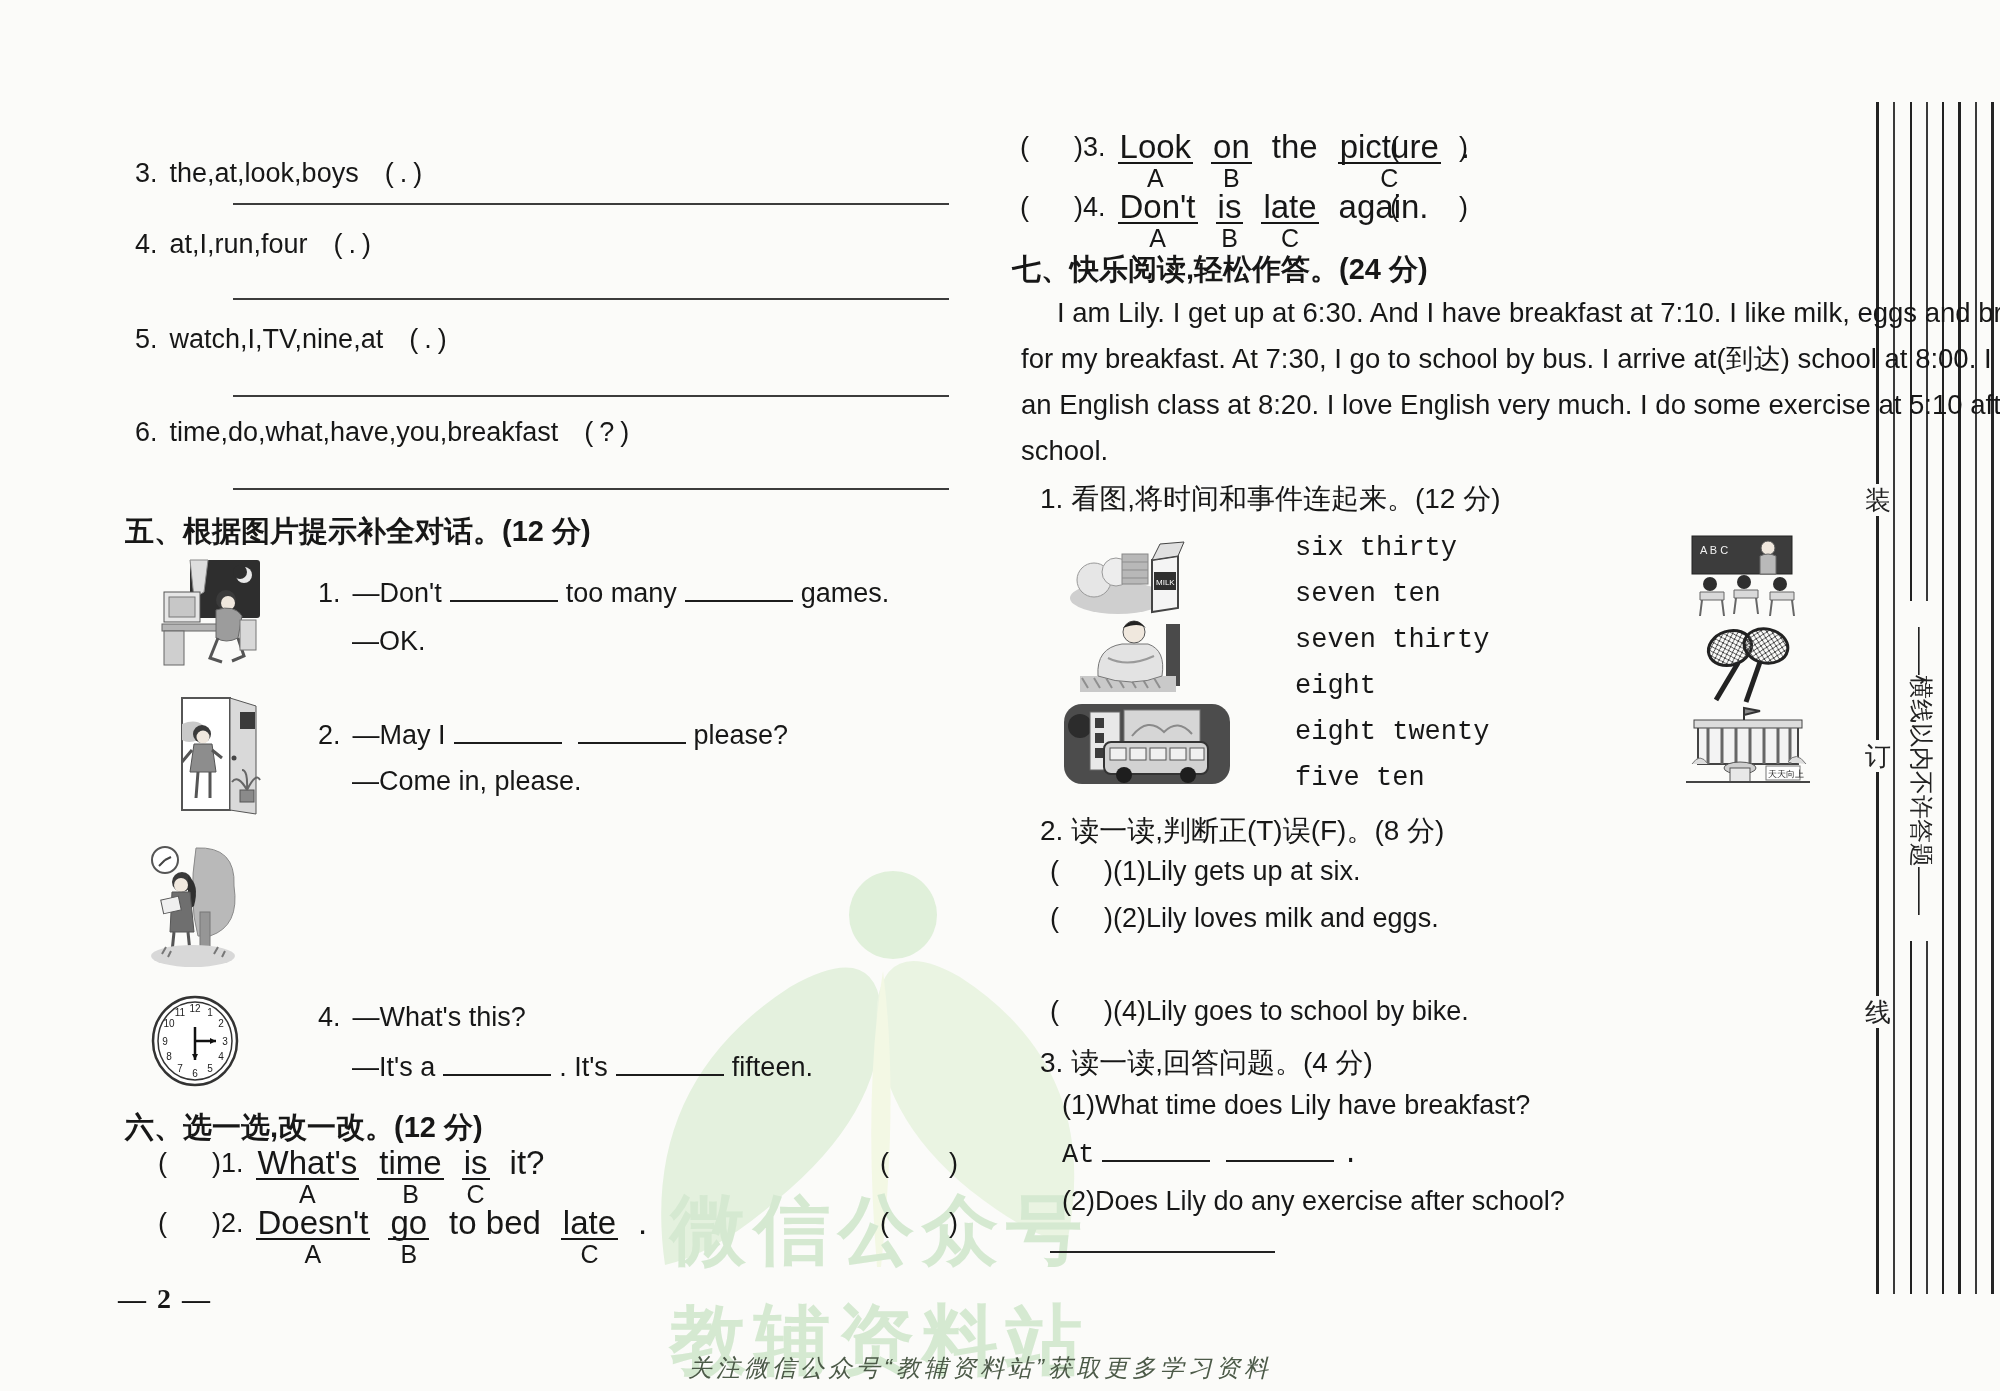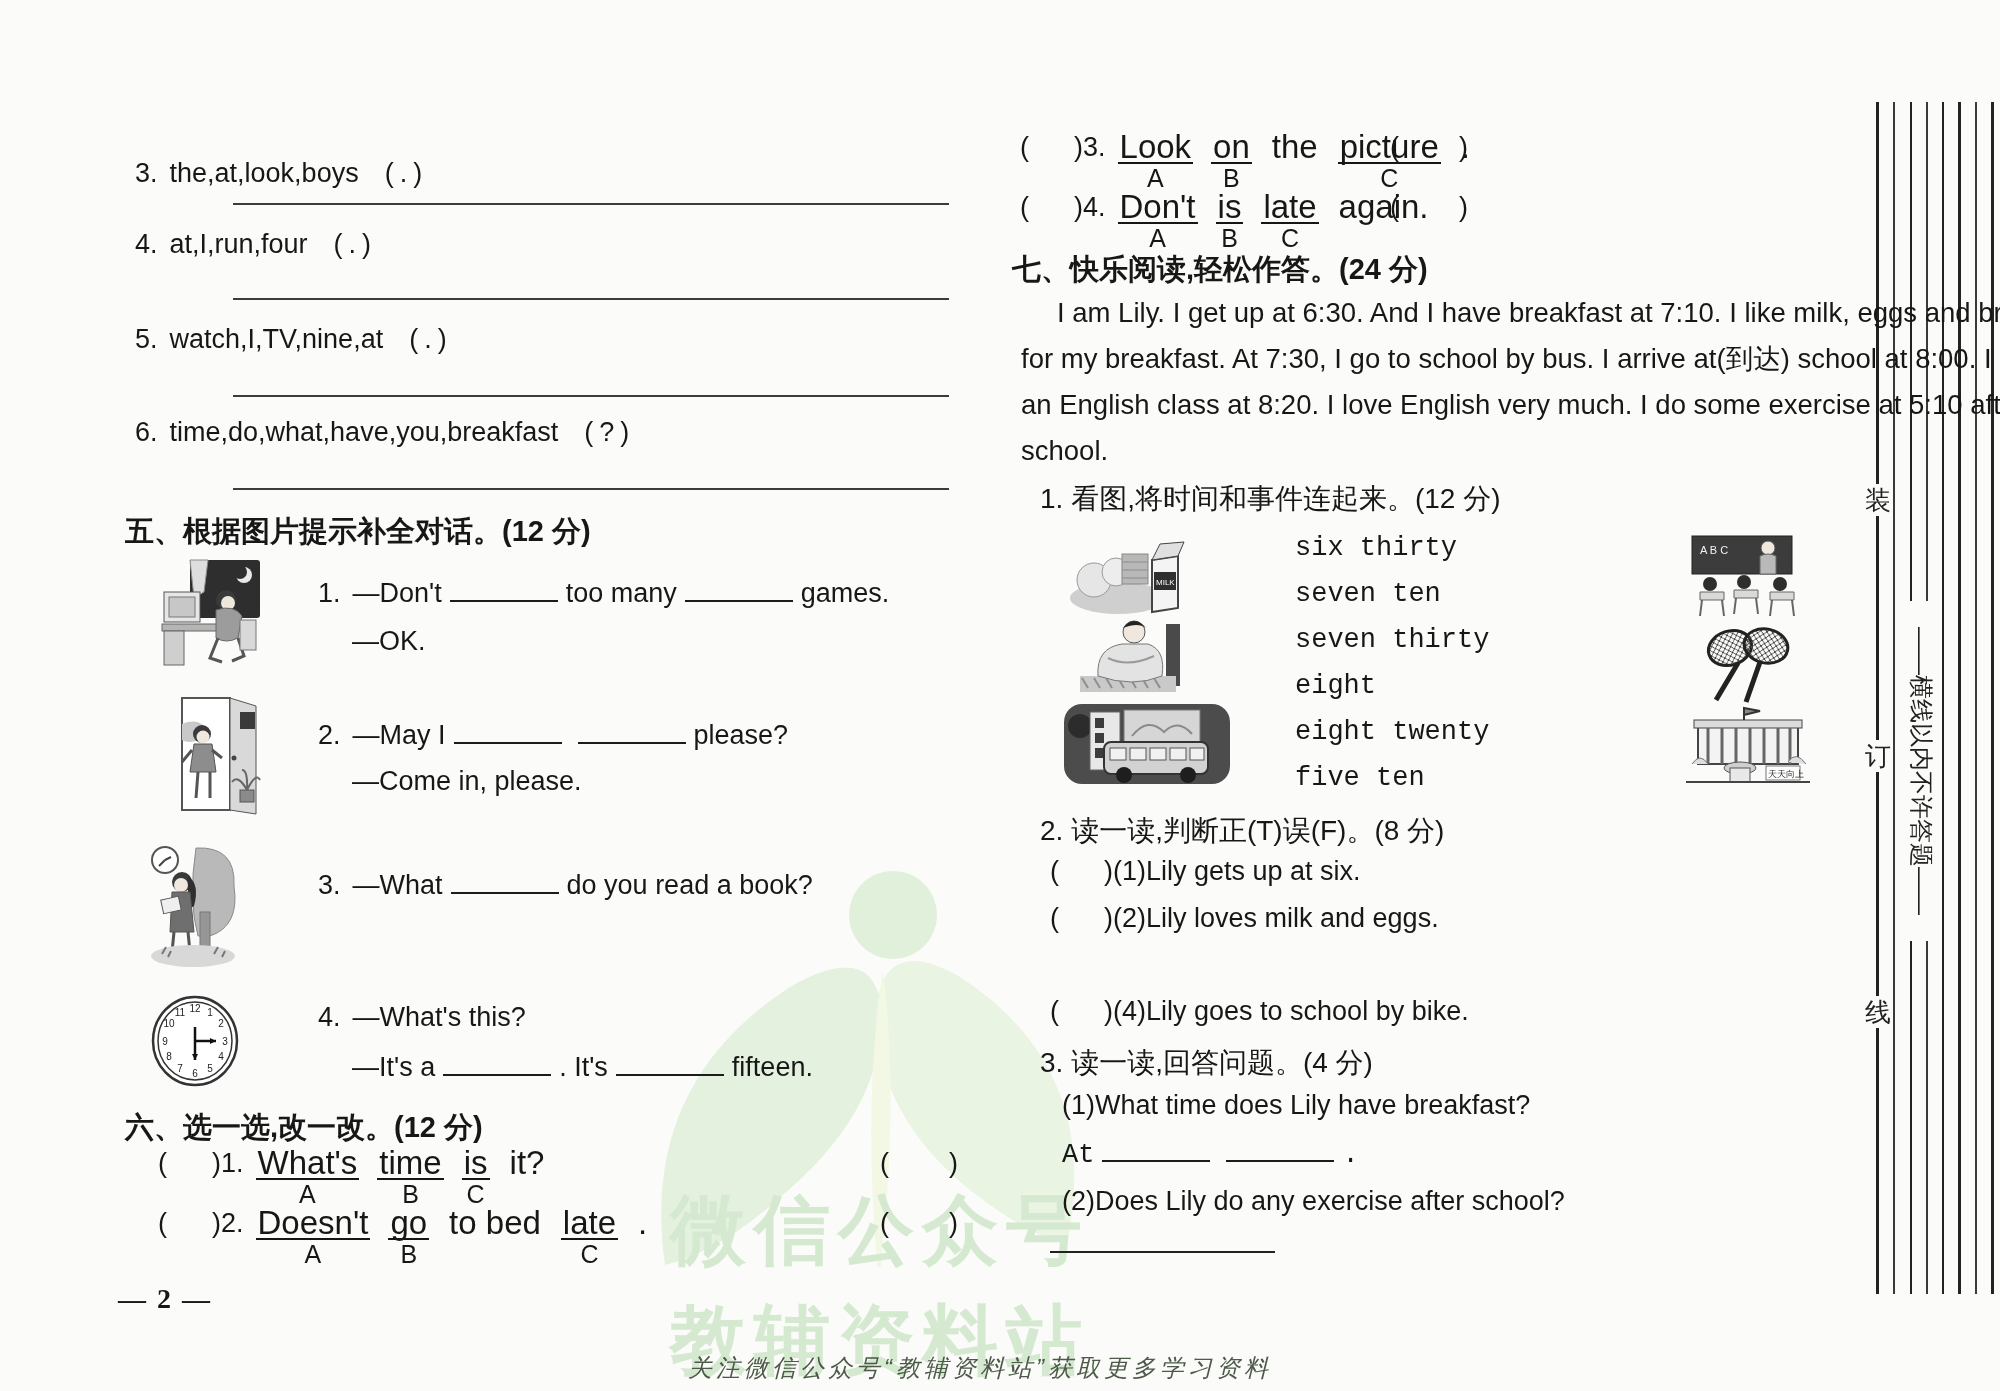--- a/index.html
+++ b/index.html
@@ -114,23 +114,20 @@
     <rect x="52" y="72" width="10" height="36" fill="#969696" stroke="#777"></rect>
     <circle cx="34" cy="42" r="10" fill="#3a3a3a"></circle>
       <circle cx="33" cy="45" r="7" fill="#f0e8de"></circle>
     <path d="M40,36 Q52,44 46,66 L40,70 Z" fill="#2f2f2f"></path>
     <path d="M24,52 L42,52 L46,92 L22,92 Z" fill="#6f6f6f" stroke="#555"></path>
     <rect x="14" y="58" width="18" height="14" fill="#efefef" stroke="#555" transform="rotate(-12 23 65)"></rect>
     <path d="M26,92 L24,112 M40,92 L42,112" stroke="#555" stroke-width="3"></path>
     <ellipse cx="45" cy="116" rx="42" ry="11" fill="#d8d8d8"></ellipse>
     <path d="M14,114 l4,-7 M20,117 l3,-6 M66,114 l4,-7 M74,117 l3,-6" stroke="#777" stroke-width="2"></path>
   </svg>
-  <div class="abs en" style="left:318px;top:870px;z-index:1;">
-    <span class="num">3.</span><span>—What</span><span class="blank"></span><span>do you read a book?</span>
-  </div>
 
   <svg class="abs illus" style="left:150px;top:994px;z-index:1;" width="90" height="94" viewBox="0 0 90 94">
     <ellipse cx="45" cy="47" rx="42" ry="44" fill="#fff" stroke="#333" stroke-width="2.5"></ellipse>
     <ellipse cx="45" cy="47" rx="37" ry="39" fill="#fff" stroke="#333" stroke-width="1.5"></ellipse>
     <g font-size="10" fill="#222" text-anchor="middle">
       <text x="45" y="18">12</text>
       <text x="60" y="22">1</text>
       <text x="71" y="33">2</text>
       <text x="75" y="51">3</text>
       <text x="71" y="66">4</text>

